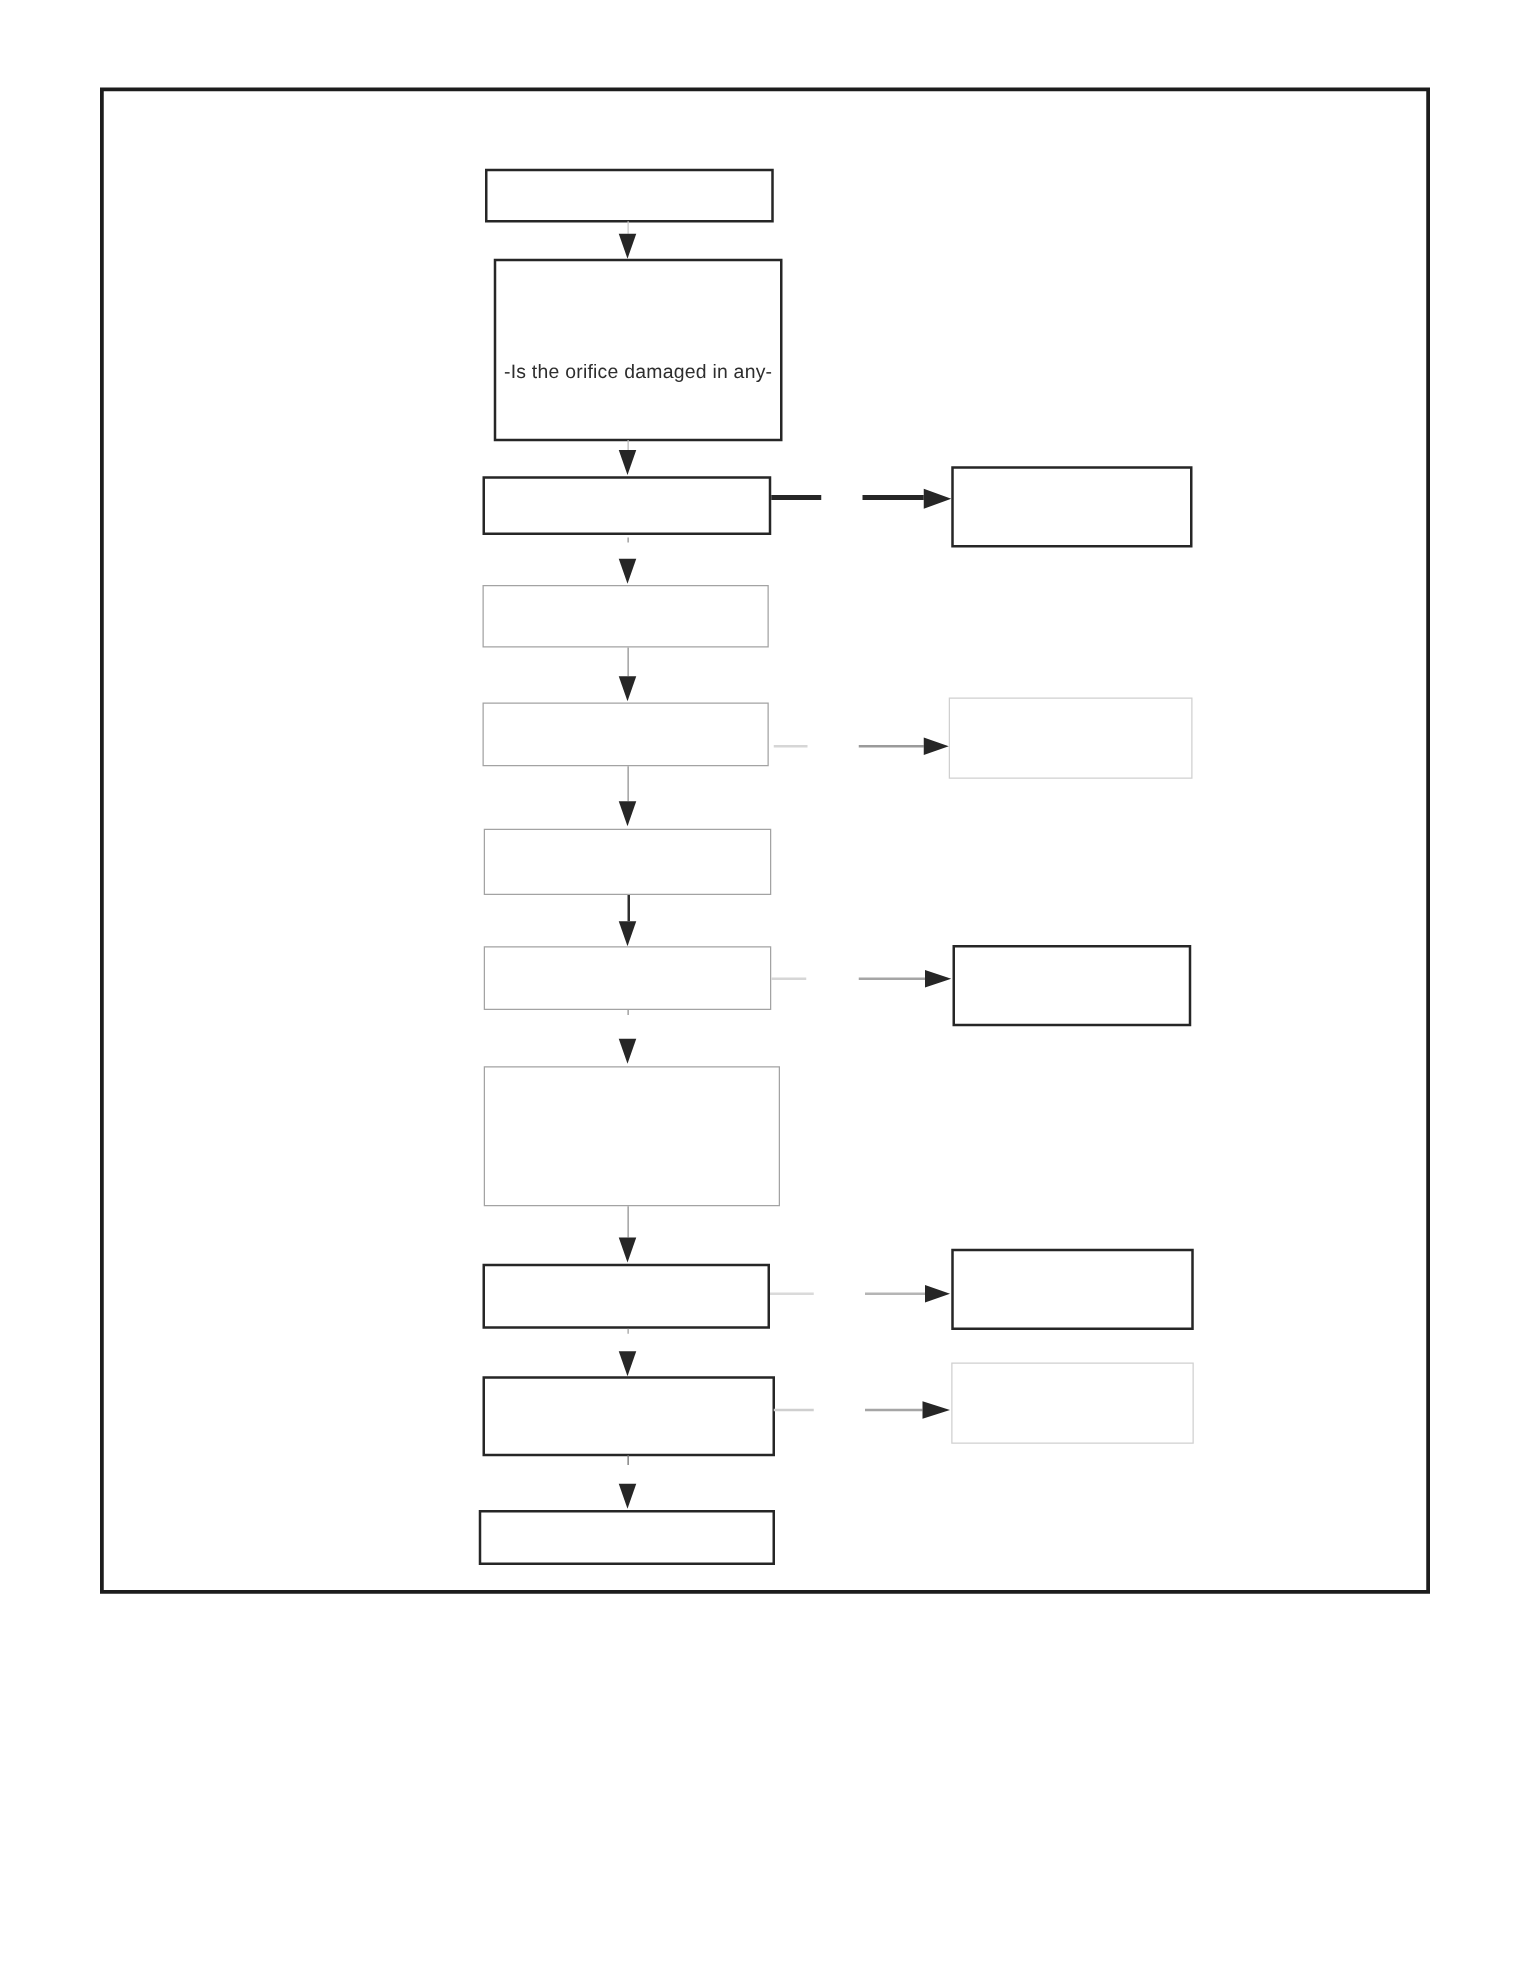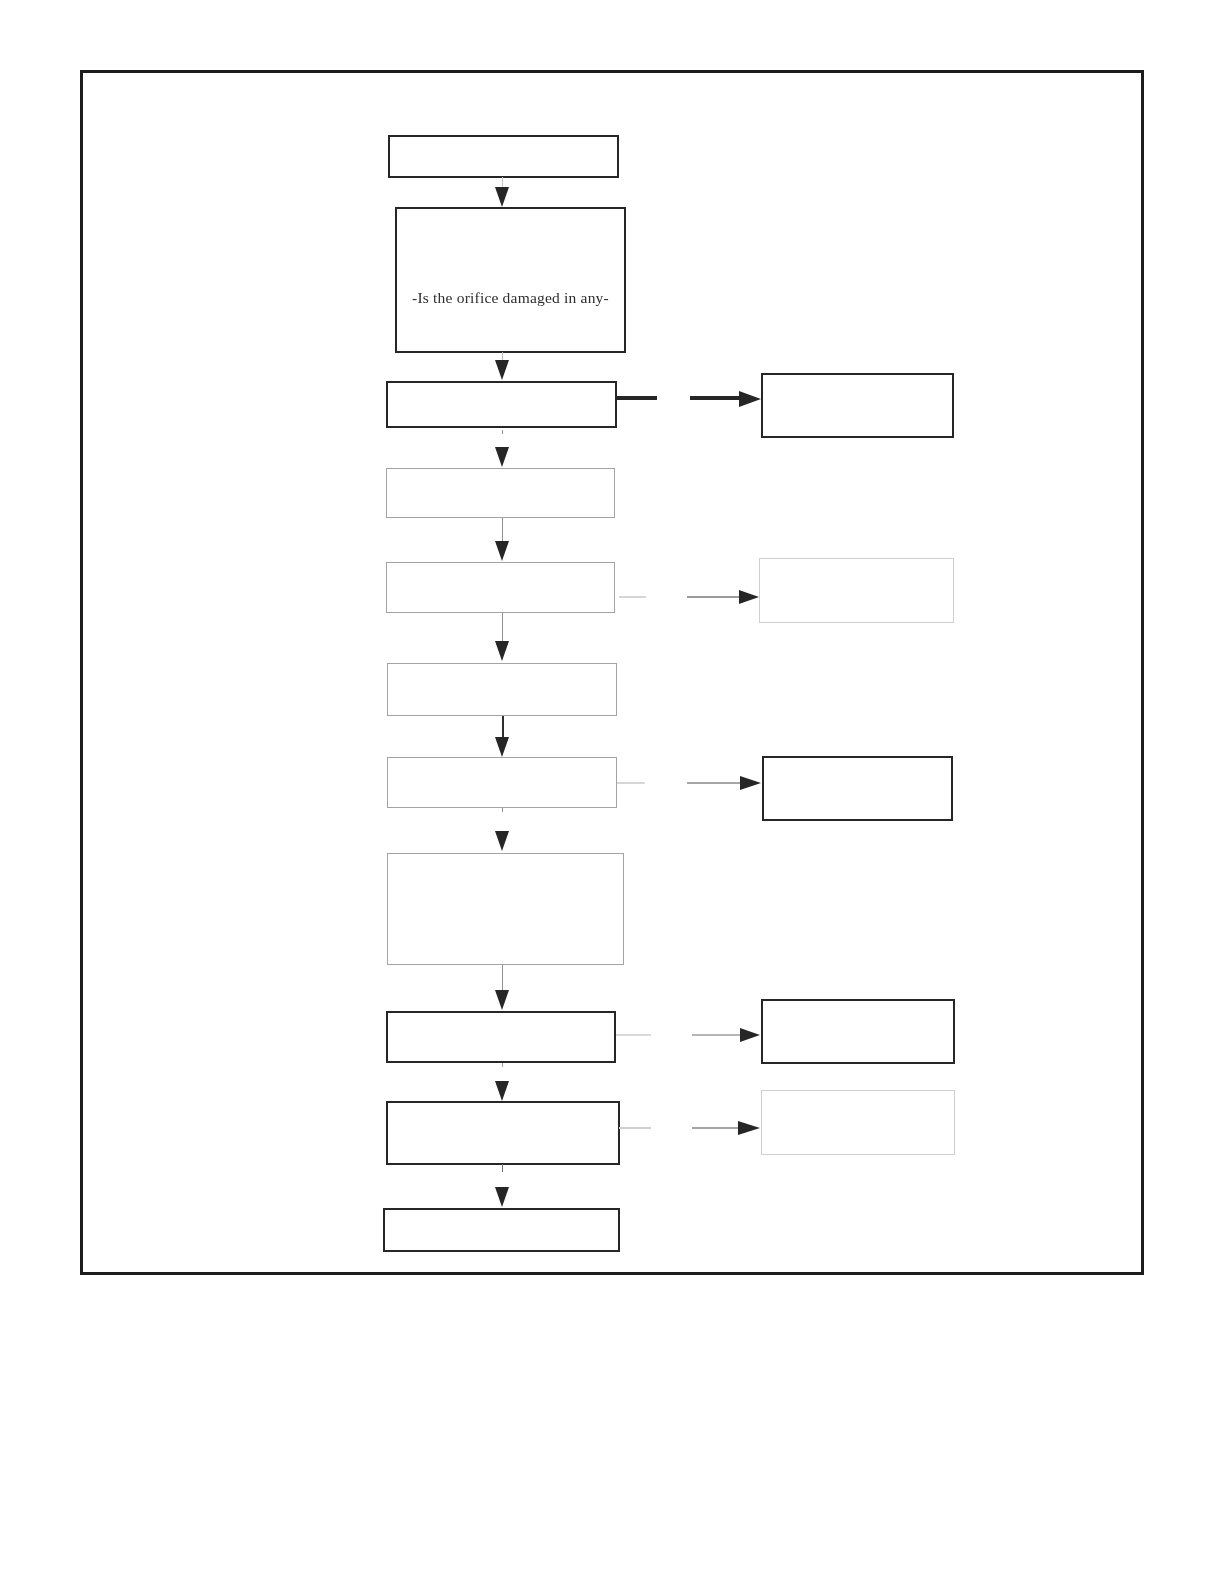--- a/index.html
+++ b/index.html
@@ -5,21 +5,21 @@
   html,body { margin:0; padding:0; background:#ffffff; }
   .canvas {
     position:relative; width:1224px; height:1584px; background:#ffffff;
     font-family:"Liberation Sans", sans-serif; overflow:hidden;
   }
   .frame {
     position:absolute; left:80px; top:70px; width:1064px; height:1205px;
     border:3px solid #1c1c1c; box-sizing:border-box; background:#ffffff;
   }
   .box {
-    position:absolute; box-sizing:border-box; background:#ffffff;font-family:Liberation Serif, serif;
+    position:absolute; box-sizing:border-box; background:#ffffff;
   }
   .b-dark  { border:2px solid #262626; }
   .b-dark3 { border:2.5px solid #262626; }
   .b-gray  { border:1.5px solid #a3a3a3; }
   .b-light { border:1.5px solid #d0d0d0; }
   .label {
     position:absolute; left:0; right:0; text-align:center;
     font-size:15.5px; line-height:18px; color:#2e2e2e; letter-spacing:0.2px;
     white-space:nowrap;
   }

